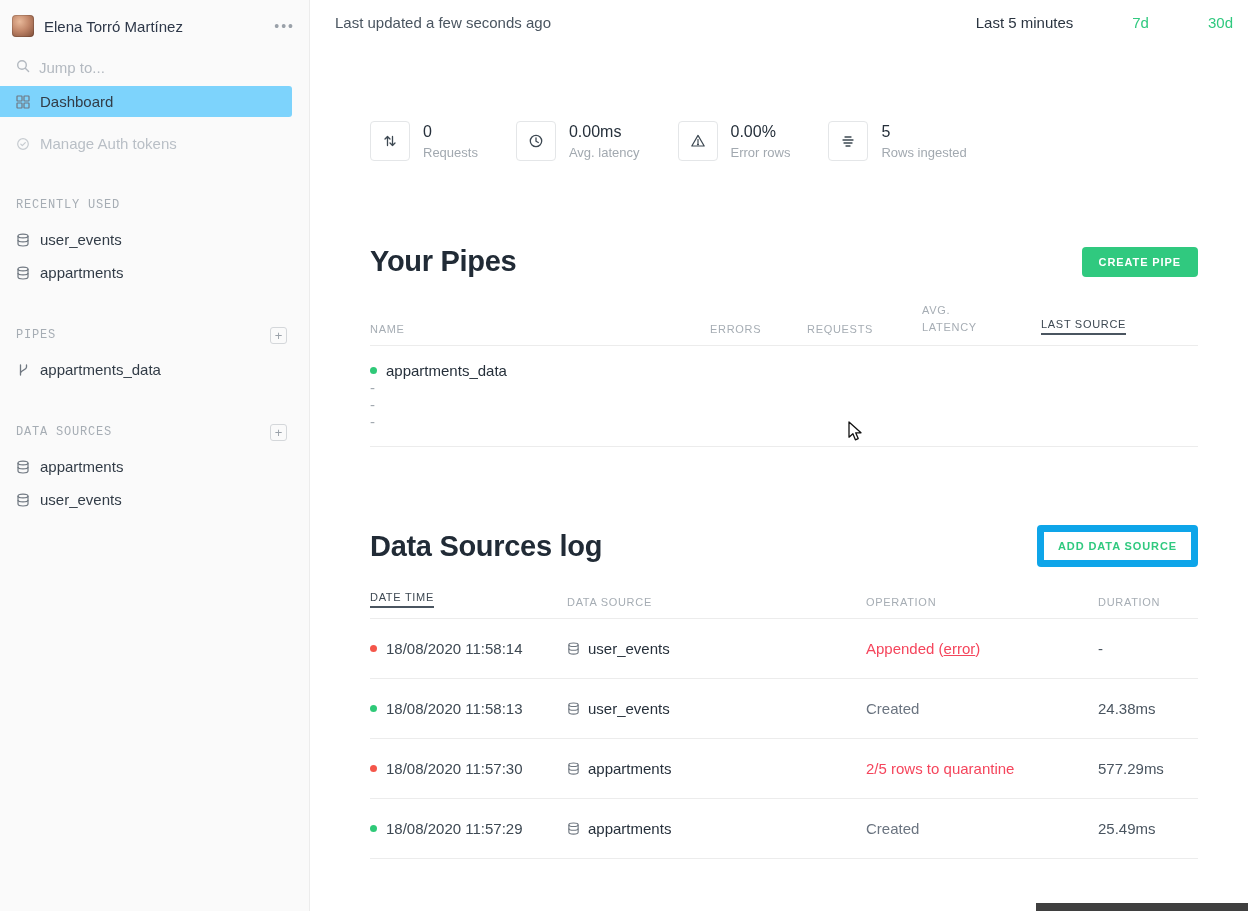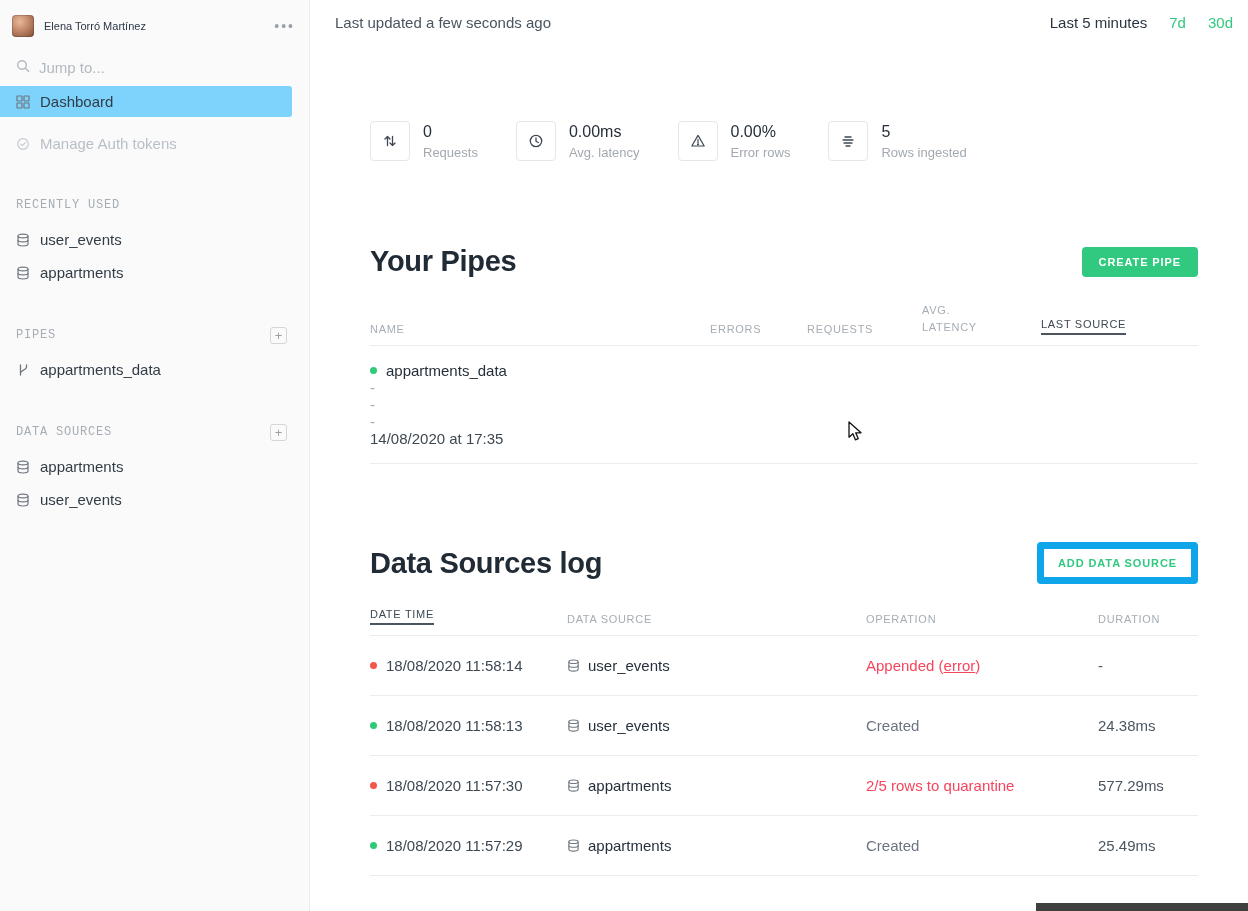--- a/index.html
+++ b/index.html
@@ -9,41 +9,41 @@
     background:#ffffff; color:#374151; overflow:hidden; position:relative;
   }
   .app { display:flex; width:1248px; height:911px; }
 
   
   .sidebar { width:310px; min-width:310px; background:#fafafa; border-right:1px solid #ececec; padding-top:10px; height:100%; }
   .user-row { display:flex; align-items:center; padding:2px 14px 2px 12px; height:32px; cursor:pointer; }
   .avatar { width:22px; height:22px; border-radius:4px; flex-shrink:0; margin-right:10px;
             background: radial-gradient(circle at 35% 30%, #e8b99a 0%, #c2876a 45%, #7c4a35 100%);
             box-shadow: inset 0 0 0 1px rgba(0,0,0,.15); }
-  .user-name { font-size:11px; color:#2d3748; flex:1; white-space:nowrap; }
+  .user-name { font-size:15px; color:#2d3748; flex:1; white-space:nowrap; }
   .ellipsis { color:#9aa1a9; font-size:14px; letter-spacing:2px; cursor:pointer; line-height:1; }
   .search-row { display:flex; align-items:center; gap:9px; padding:0 16px; height:30px; margin-top:10px; color:#b3b9c0; font-size:15px; cursor:text; }
   .nav-item { display:flex; align-items:center; gap:10px; height:31px; padding:0 16px; font-size:15px; color:#323c47; cursor:pointer; }
   .nav-item .icn { display:flex; color:#6f7780; }
   .nav-item.active { background:#7dd3fc; width:calc(100% - 17px); border-radius:0 3px 3px 0; margin-top:4px; }
   .nav-item.disabled { color:#b9bfc6; margin-top:11px; }
   .nav-item.disabled .icn { color:#c6cbd0; }
   .side-section { margin-top:37px; }
   .side-section-header { display:flex; align-items:center; justify-content:space-between; padding:0 22px 0 16px; margin-bottom:9px; height:18px; }
   .side-section-title { font-size:12px; letter-spacing:.8px; color:#a6adb4;font-family:Liberation Mono, monospace; }
   .plus-btn { width:17px; height:17px; border:1px solid #d4d7da; border-radius:3px; display:flex; align-items:center; justify-content:center; color:#9aa1a9; font-size:13px; line-height:1; cursor:pointer; background:transparent; }
   .side-item { display:flex; align-items:center; gap:10px; height:33px; padding:0 16px; font-size:15px; color:#323c47; cursor:pointer; }
   .side-item .icn { display:flex; color:#6f7780; }
 
   
   main { flex:1; position:relative; background:#fff; }
   .topbar { display:flex; justify-content:space-between; align-items:center; padding:14px 15px 0 25px; font-size:15px; }
   .last-updated { color:#4a5560; }
   .ranges { display:flex; gap:22px; }
-  .range { cursor:pointer; }
+  .range { cursor:pointer;margin-left:37px; }
   .range.dark { color:#2a3440; }
   .range.green { color:#30c97f; }
 
   .content { padding:0 50px 0 60px; }
 
   .stats { display:flex; gap:38px; margin-top:90px; }
   .stat { display:flex; align-items:center; gap:13px; }
   .stat-box { width:40px; height:40px; border:1px solid #e4e6e8; border-radius:4px; display:flex; align-items:center; justify-content:center; color:#3d4852; background:#fff; }
   .stat-text { display:flex; flex-direction:column; gap:4px; }
   .stat-value { font-size:16px; font-weight:500; color:#26303b; }
@@ -283,21 +283,20 @@
           <span class="th"><span class="sorted-label">LAST SOURCE</span></span>
         </div>
         <div class="trow pipes-row">
           <span class="name-cell">
             <span class="dot" data-status="ok"></span>
             <span>appartments_data</span>
           </span>
           <span class="muted">-</span>
           <span class="muted">-</span>
           <span class="muted">-</span>
-          <span class="lu-cell">14/08/2020 at 17:35</span>
         </div>
       </div>
 
       <div class="section-head log-head">
         <h1 class="h1">Data Sources log</h1>
         <button class="btn-outline-green">ADD DATA SOURCE</button>
       </div>
 
       <div class="tbl">
         <div class="thead log-grid">

